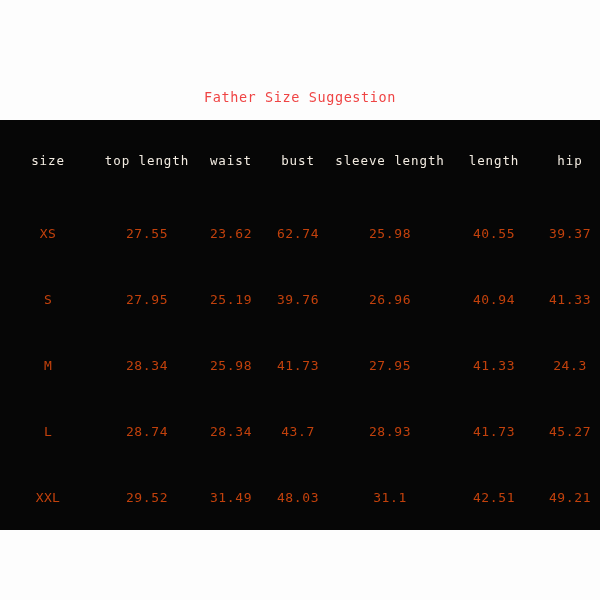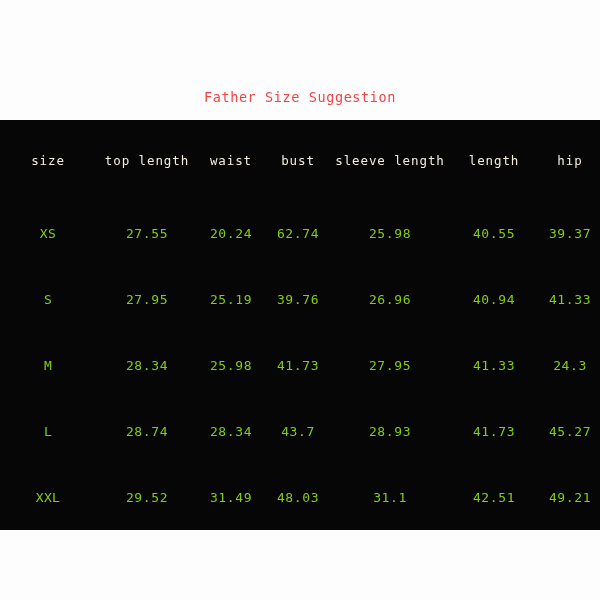--- a/index.html
+++ b/index.html
@@ -84,21 +84,21 @@
     font-size: 12.5px;
     letter-spacing: 0.9px;
     color: #f3ece2;
     font-weight: 400;
   }
 
   .data-row td {
     height: 50.5px;
     font-size: 13px;
     letter-spacing: 0.6px;
-    color: #84cc16;
+    color: #c2410c;
     font-weight: 400;
     text-align: center;
   }
 
   .data-row .size-cell {
     font-size: 13px;
     letter-spacing: 0.4px;
   }
 </style>
 </head>
@@ -125,21 +125,21 @@
             <td>top length</td>
             <td>waist</td>
             <td>bust</td>
             <td>sleeve length</td>
             <td>length</td>
             <td>hip</td>
           </tr>
           <tr class="data-row">
             <td class="size-cell">XS</td>
             <td>27.55</td>
-            <td>20.24</td>
+            <td>23.62</td>
             <td>62.74</td>
             <td>25.98</td>
             <td>40.55</td>
             <td>39.37</td>
           </tr>
           <tr class="data-row">
             <td class="size-cell">S</td>
             <td>27.95</td>
             <td>25.19</td>
             <td>39.76</td>

